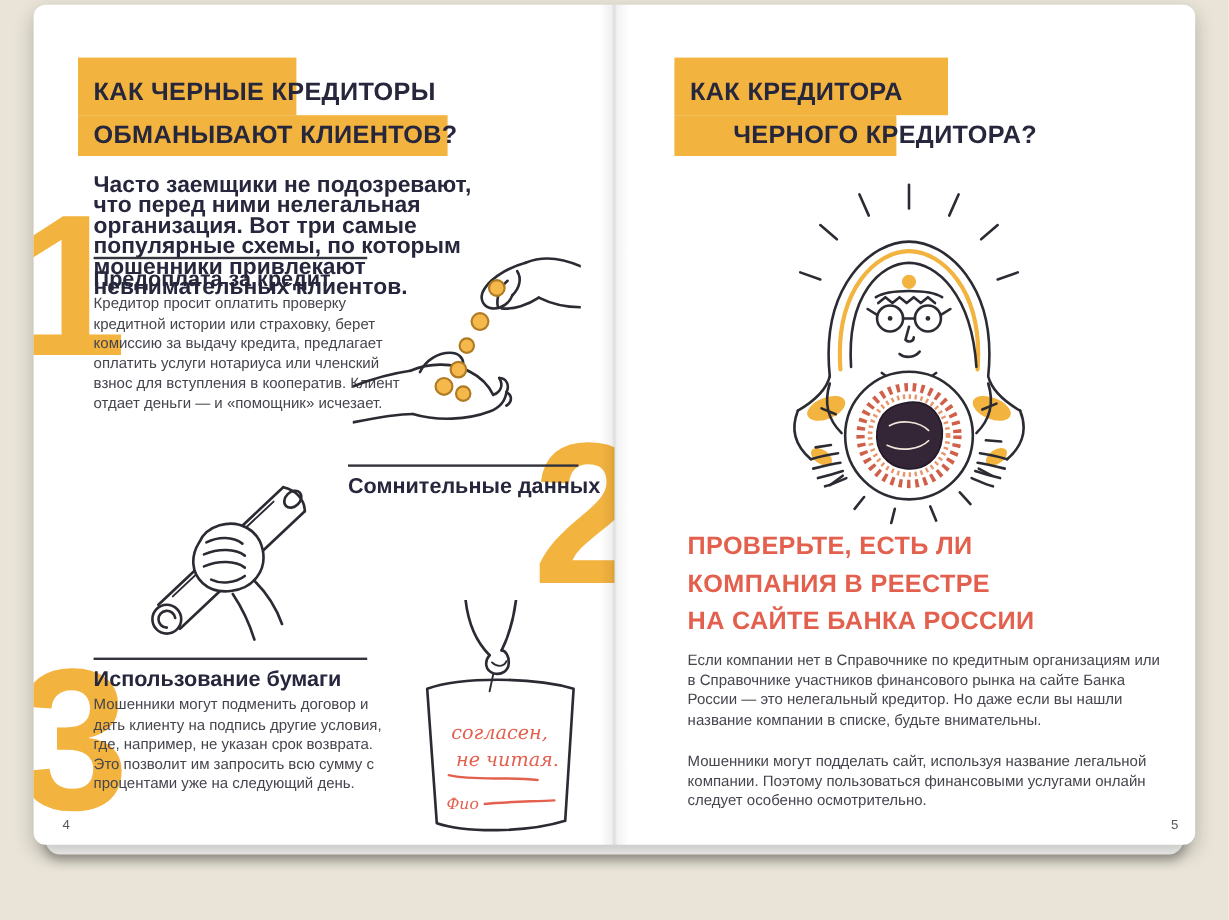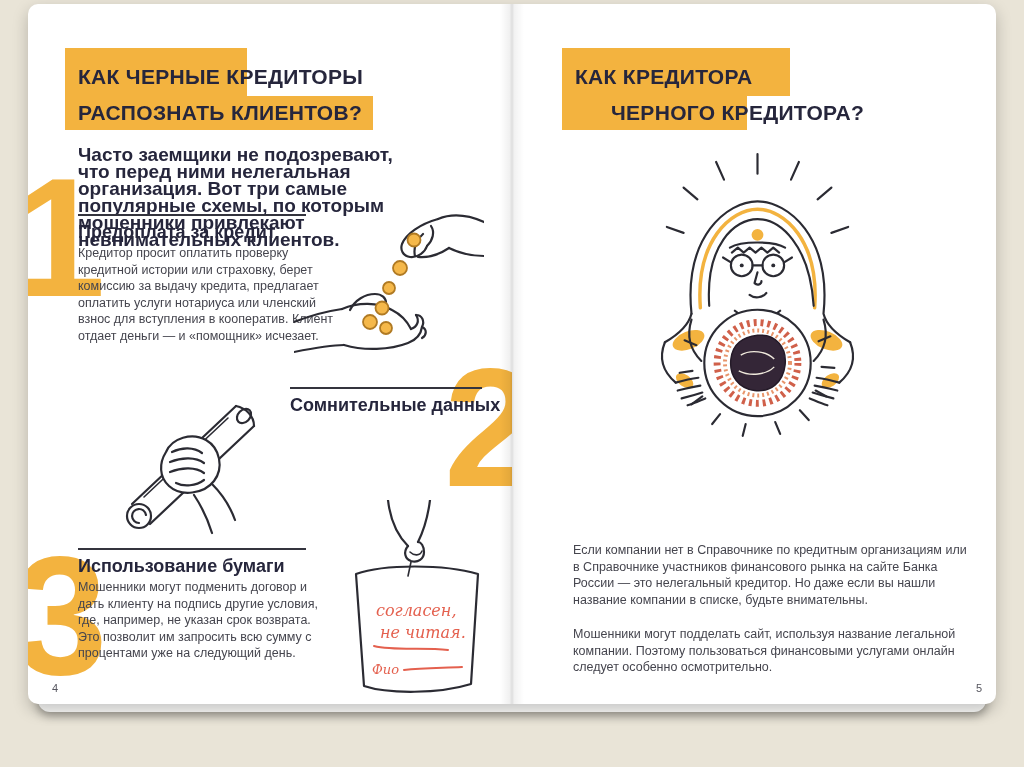--- a/index.html
+++ b/index.html
@@ -63,21 +63,21 @@
 <div class="canvas">
   <div class="page-under"></div>
   <div class="spread">
 
     <section class="page page-left">
 
       <div class="title-wrap" style="left:37px; top:44px; width:340px; height:84px;">
         <div class="hl" style="left:0; top:0; width:182px; height:48px;"></div>
         <div class="hl" style="left:0; top:48px; width:308px; height:34px;"></div>
         <div class="title-line" style="left:13px; top:17px;">КАК ЧЕРНЫЕ КРЕДИТОРЫ</div>
-        <div class="title-line" style="left:13px; top:53px;">РАСПОЗНАТЬ КЛИЕНТОВ?</div>
+        <div class="title-line" style="left:13px; top:53px;">ОБМАНЫВАЮТ КЛИЕНТОВ?</div>
       </div>
 
       <p class="intro" style="left:50px; top:142px; width:322px;">Часто заемщики не подозревают, что перед ними нелегальная организация. Вот три самые популярные схемы, по которым мошенники привлекают невнимательных клиентов.</p>
 
       <div class="big-num" style="left:-16px; top:150px;">1</div>
       <div class="rule" style="left:50px; top:210px; width:228px;"></div>
       <h3 class="sec-head" style="left:50px; top:218px;">Предоплата за кредит</h3>
       <p class="sec-body" style="left:50px; top:241px; width:266px;">Кредитор просит оплатить проверку кредитной истории или страховку, берет комиссию за выдачу кредита, предлагает оплатить услуги нотариуса или членский взнос для вступления в кооператив. Клиент отдает деньги — и «помощник» исчезает.</p>
 
       <svg class="illus" style="left:266px; top:198px;" width="190" height="162" viewBox="0 0 190 162">
@@ -235,20 +235,25 @@
           <path d="M132,272 L124,282"></path>
           <path d="M158,282 L155,294"></path>
           <path d="M188,280 L193,292"></path>
           <path d="M213,268 L222,278"></path>
           <path d="M229,248 L240,254"></path>
           <path d="M235,224 L248,225"></path>
           <path d="M232,198 L244,193"></path>
         </g>
       </svg>
 
+      <div class="red-heading" style="left:61px; top:436px;">
+        <div>ПРОВЕРЬТЕ, ЕСТЬ ЛИ</div>
+        <div>КОМПАНИЯ В РЕЕСТРЕ</div>
+        <div>НА САЙТЕ БАНКА РОССИИ</div>
+      </div>
 
       <p class="para" style="left:61px; top:622px; width:398px;">Мошенники могут подделать сайт, используя название легальной компании. Поэтому пользоваться финансовыми услугами онлайн следует особенно осмотрительно.</p>
       <p class="para" style="left:61px; top:538px; width:398px;">Если компании нет в Справочнике по кредитным организациям или в Справочнике участников финансового рынка на сайте Банка России — это нелегальный кредитор. Но даже если вы нашли название компании в списке, будьте внимательны.</p>
 
       <div class="pagenum" style="right:14px; top:678px;">5</div>
     </section>
 
   </div>
 </div>
 

